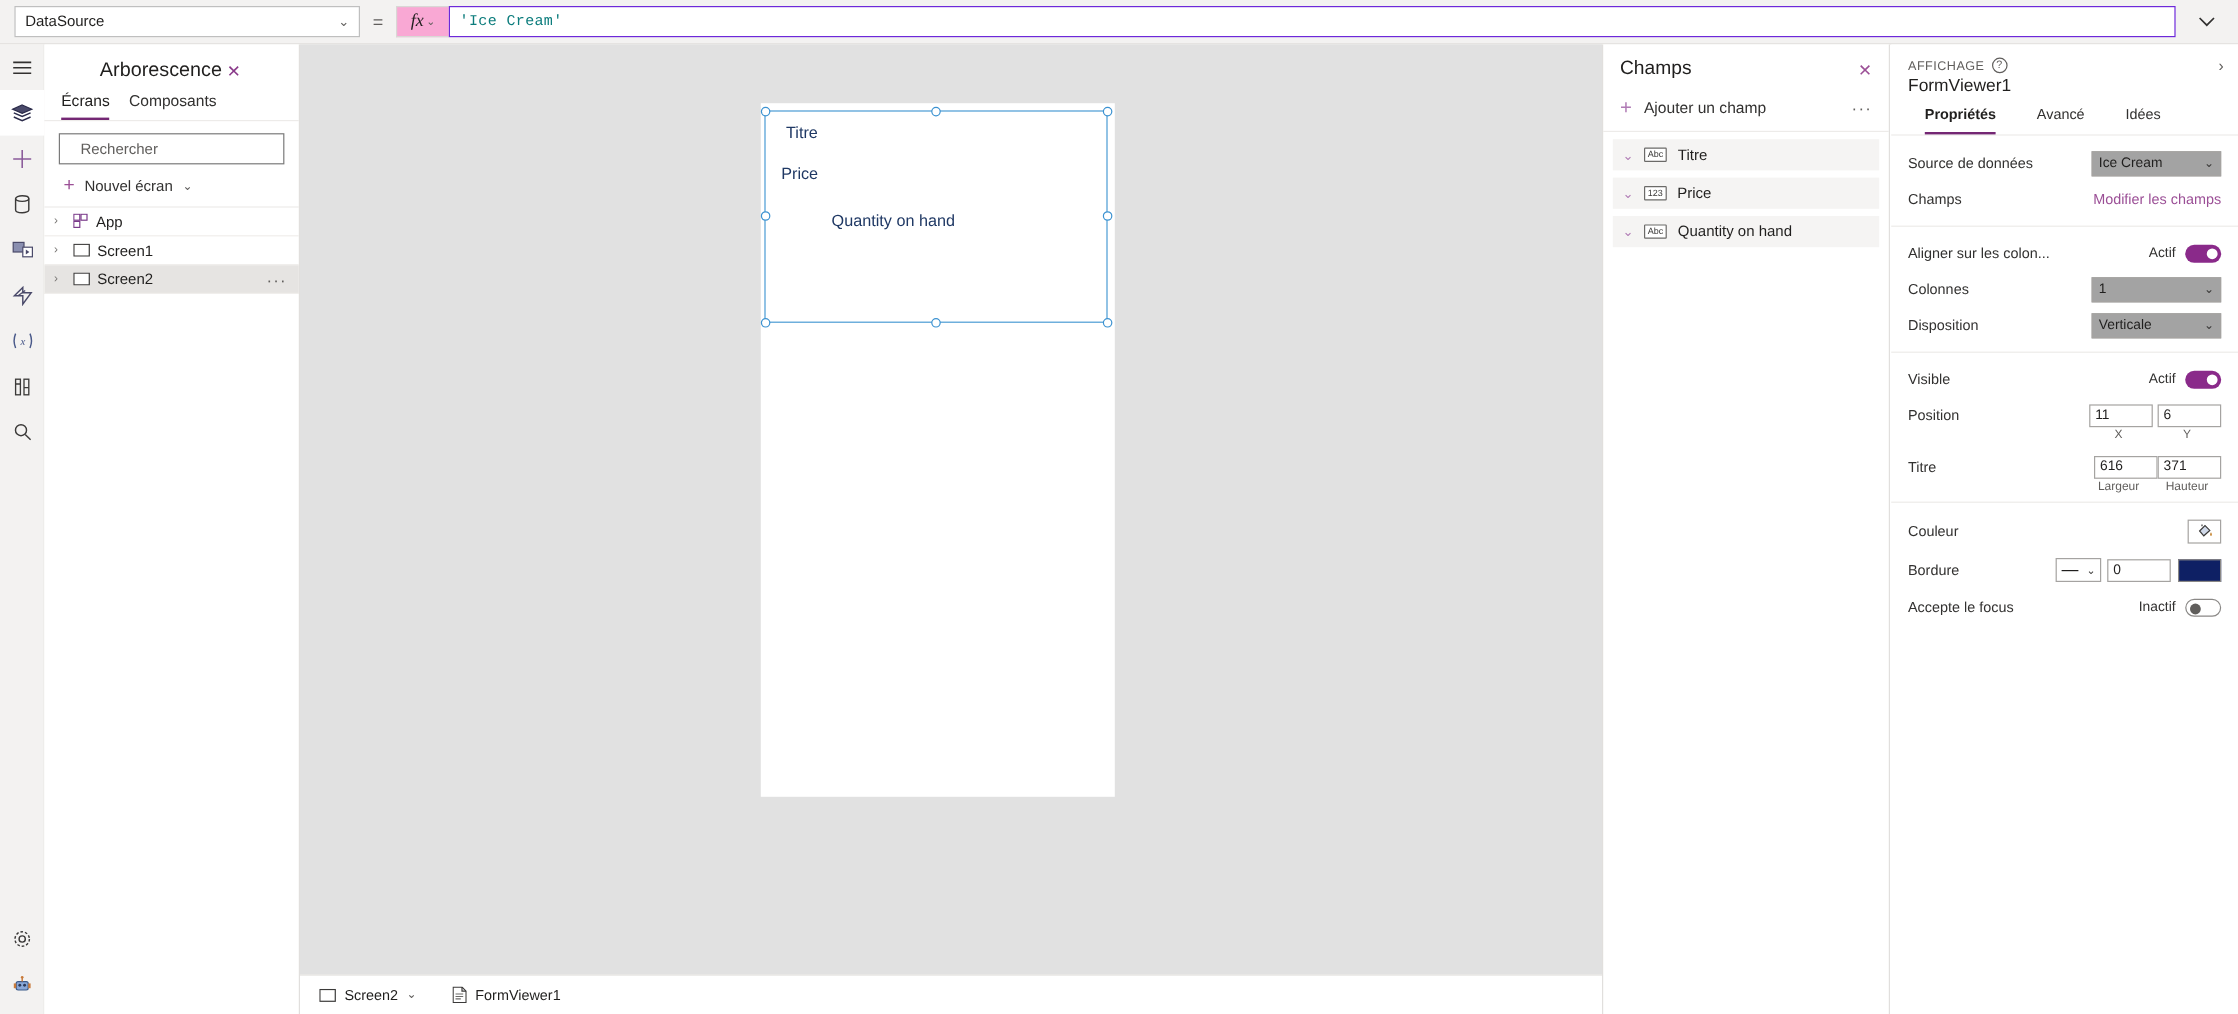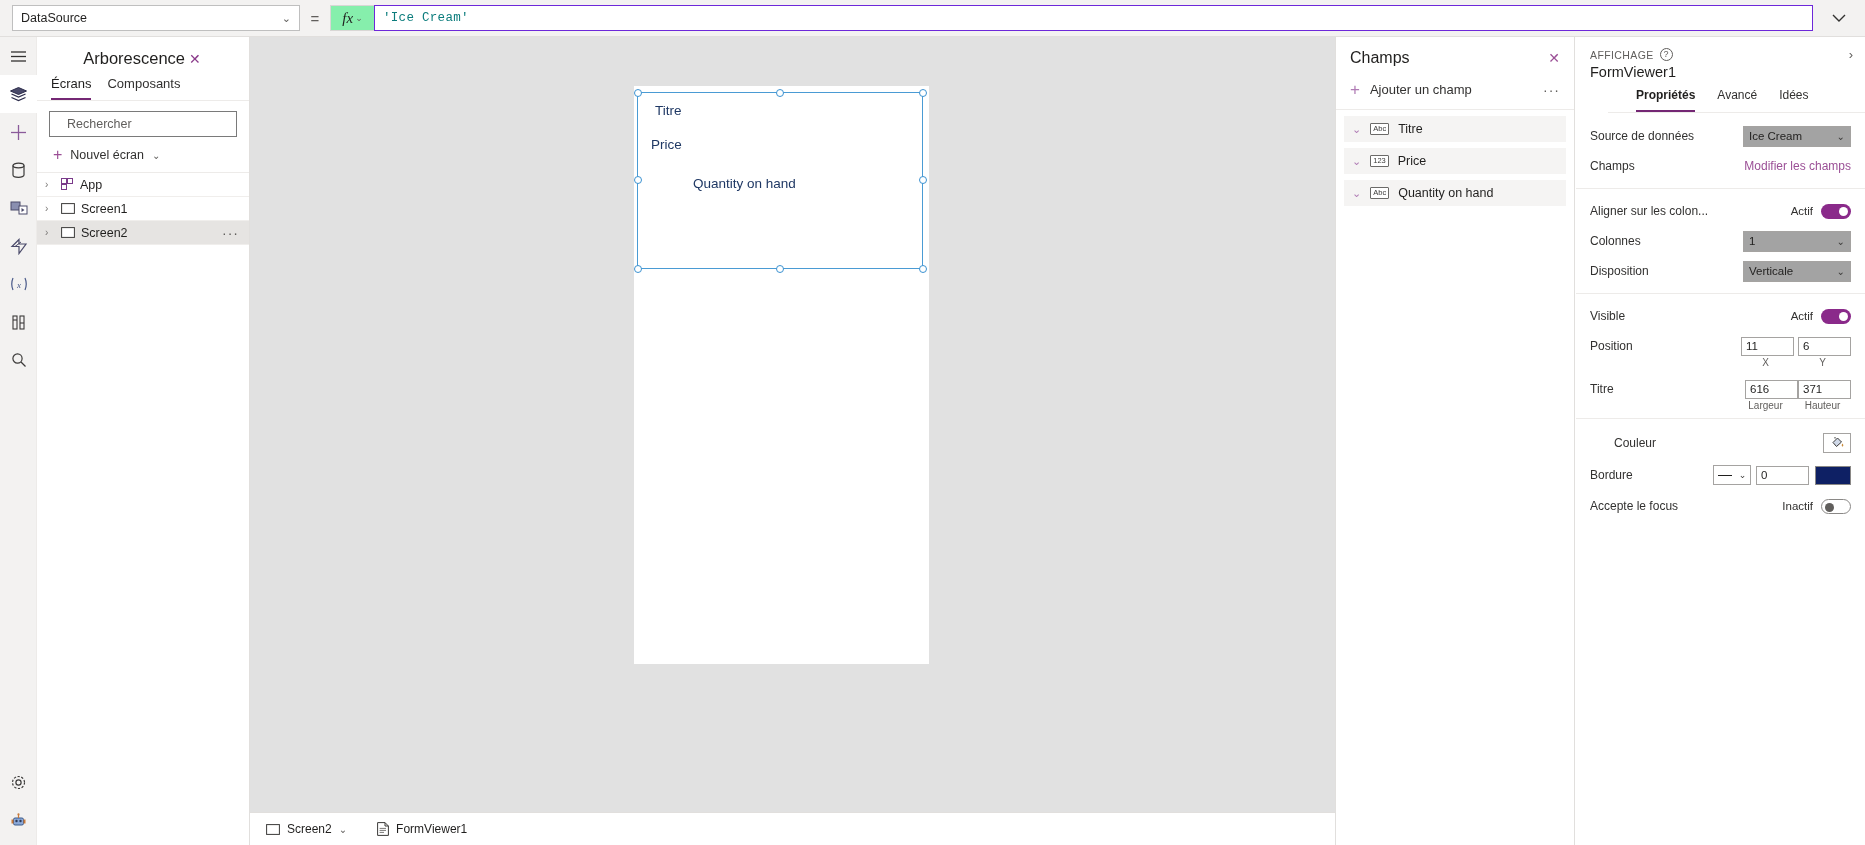--- a/index.html
+++ b/index.html
@@ -36,21 +36,21 @@
     cursor: pointer;
   }
   .prop-select .chev { color: #605e5c; font-size: 11px; }
   .eq-sign {
     width: 30px; text-align: center;
     color: #605e5c; font-size: 15px;
     user-select: none;
   }
   .fx-btn {
     width: 44px; height: 26px;
-    background: #86efac;
+    background: #f9a8d4;
     border: 1px solid #d9d7d5;
     border-right: none;
     display: flex; align-items: center; justify-content: center;
     gap: 2px; cursor: pointer;
   }
   .fx-btn .fxl {
     font-family: "Liberation Serif", "DejaVu Serif", serif;
     font-style: italic; font-size: 15px; color: #201f1e;
   }
   .fx-btn .chev { font-size: 9px; color: #605e5c; }
@@ -242,23 +242,22 @@
     width: 13px; height: 13px; border: 1px solid #605e5c;
     border-radius: 50%; font-size: 9px; line-height: 11px;
     text-align: center; color: #605e5c; cursor: pointer;
   }
   .props-expand { color: #605e5c; font-size: 13px; cursor: pointer; }
   .props-objname {
     padding: 2px 14px 8px 14px;
     font-size: 14.5px; color: #201f1e;
   }
   .props-tabs {
-    display: flex; gap: 22px; padding-left: 28px;
+    display: flex; gap: 34px; padding-left: 28px;
     border-bottom: 1px solid #edebe9;
-    margin-left: 32px;
   }
   .props-tab {
     font-size: 12px; color: #323130;
     padding-bottom: 8px; cursor: pointer;
     border-bottom: 2px solid transparent;
   }
   .props-tab.active { border-bottom-color: #742774; font-weight: 600; color: #201f1e; }
   .prow {
     display: flex; align-items: center;
     padding: 0 14px; height: 30px;
@@ -613,21 +612,21 @@
       <input class="num-in" style="margin-right: 0;" value="616">
       <input class="num-in" value="371" style="">
     </div>
     <div class="sublabels">
       <span class="spacer"></span>
       <span>Largeur</span>
       <span>Hauteur</span>
     </div>
     <div class="sep"></div>
 
-    <div class="prow" style="height:34px;margin-left:24px;">
+    <div class="prow" style="height:34px;">
       <span class="lbl">Couleur</span>
       <div class="swatch-btn">
         <svg width="15" height="14" viewBox="0 0 15 14">
           <path d="M3 6.5 L7.5 2 L11.5 6 L6.5 10.5 Z" fill="#cfd8e8" stroke="#3b3a39" stroke-width="1"></path>
           <line x1="5" y1="2.5" x2="5" y2="1" stroke="#3b3a39" stroke-width="1"></line>
           <path d="M12.5 7.5 q1.6 2.2 0 3.2 q-1.6 -1 0 -3.2z" fill="#c88a3a"></path>
         </svg>
       </div>
     </div>
     <div class="prow" style="height:30px;">

